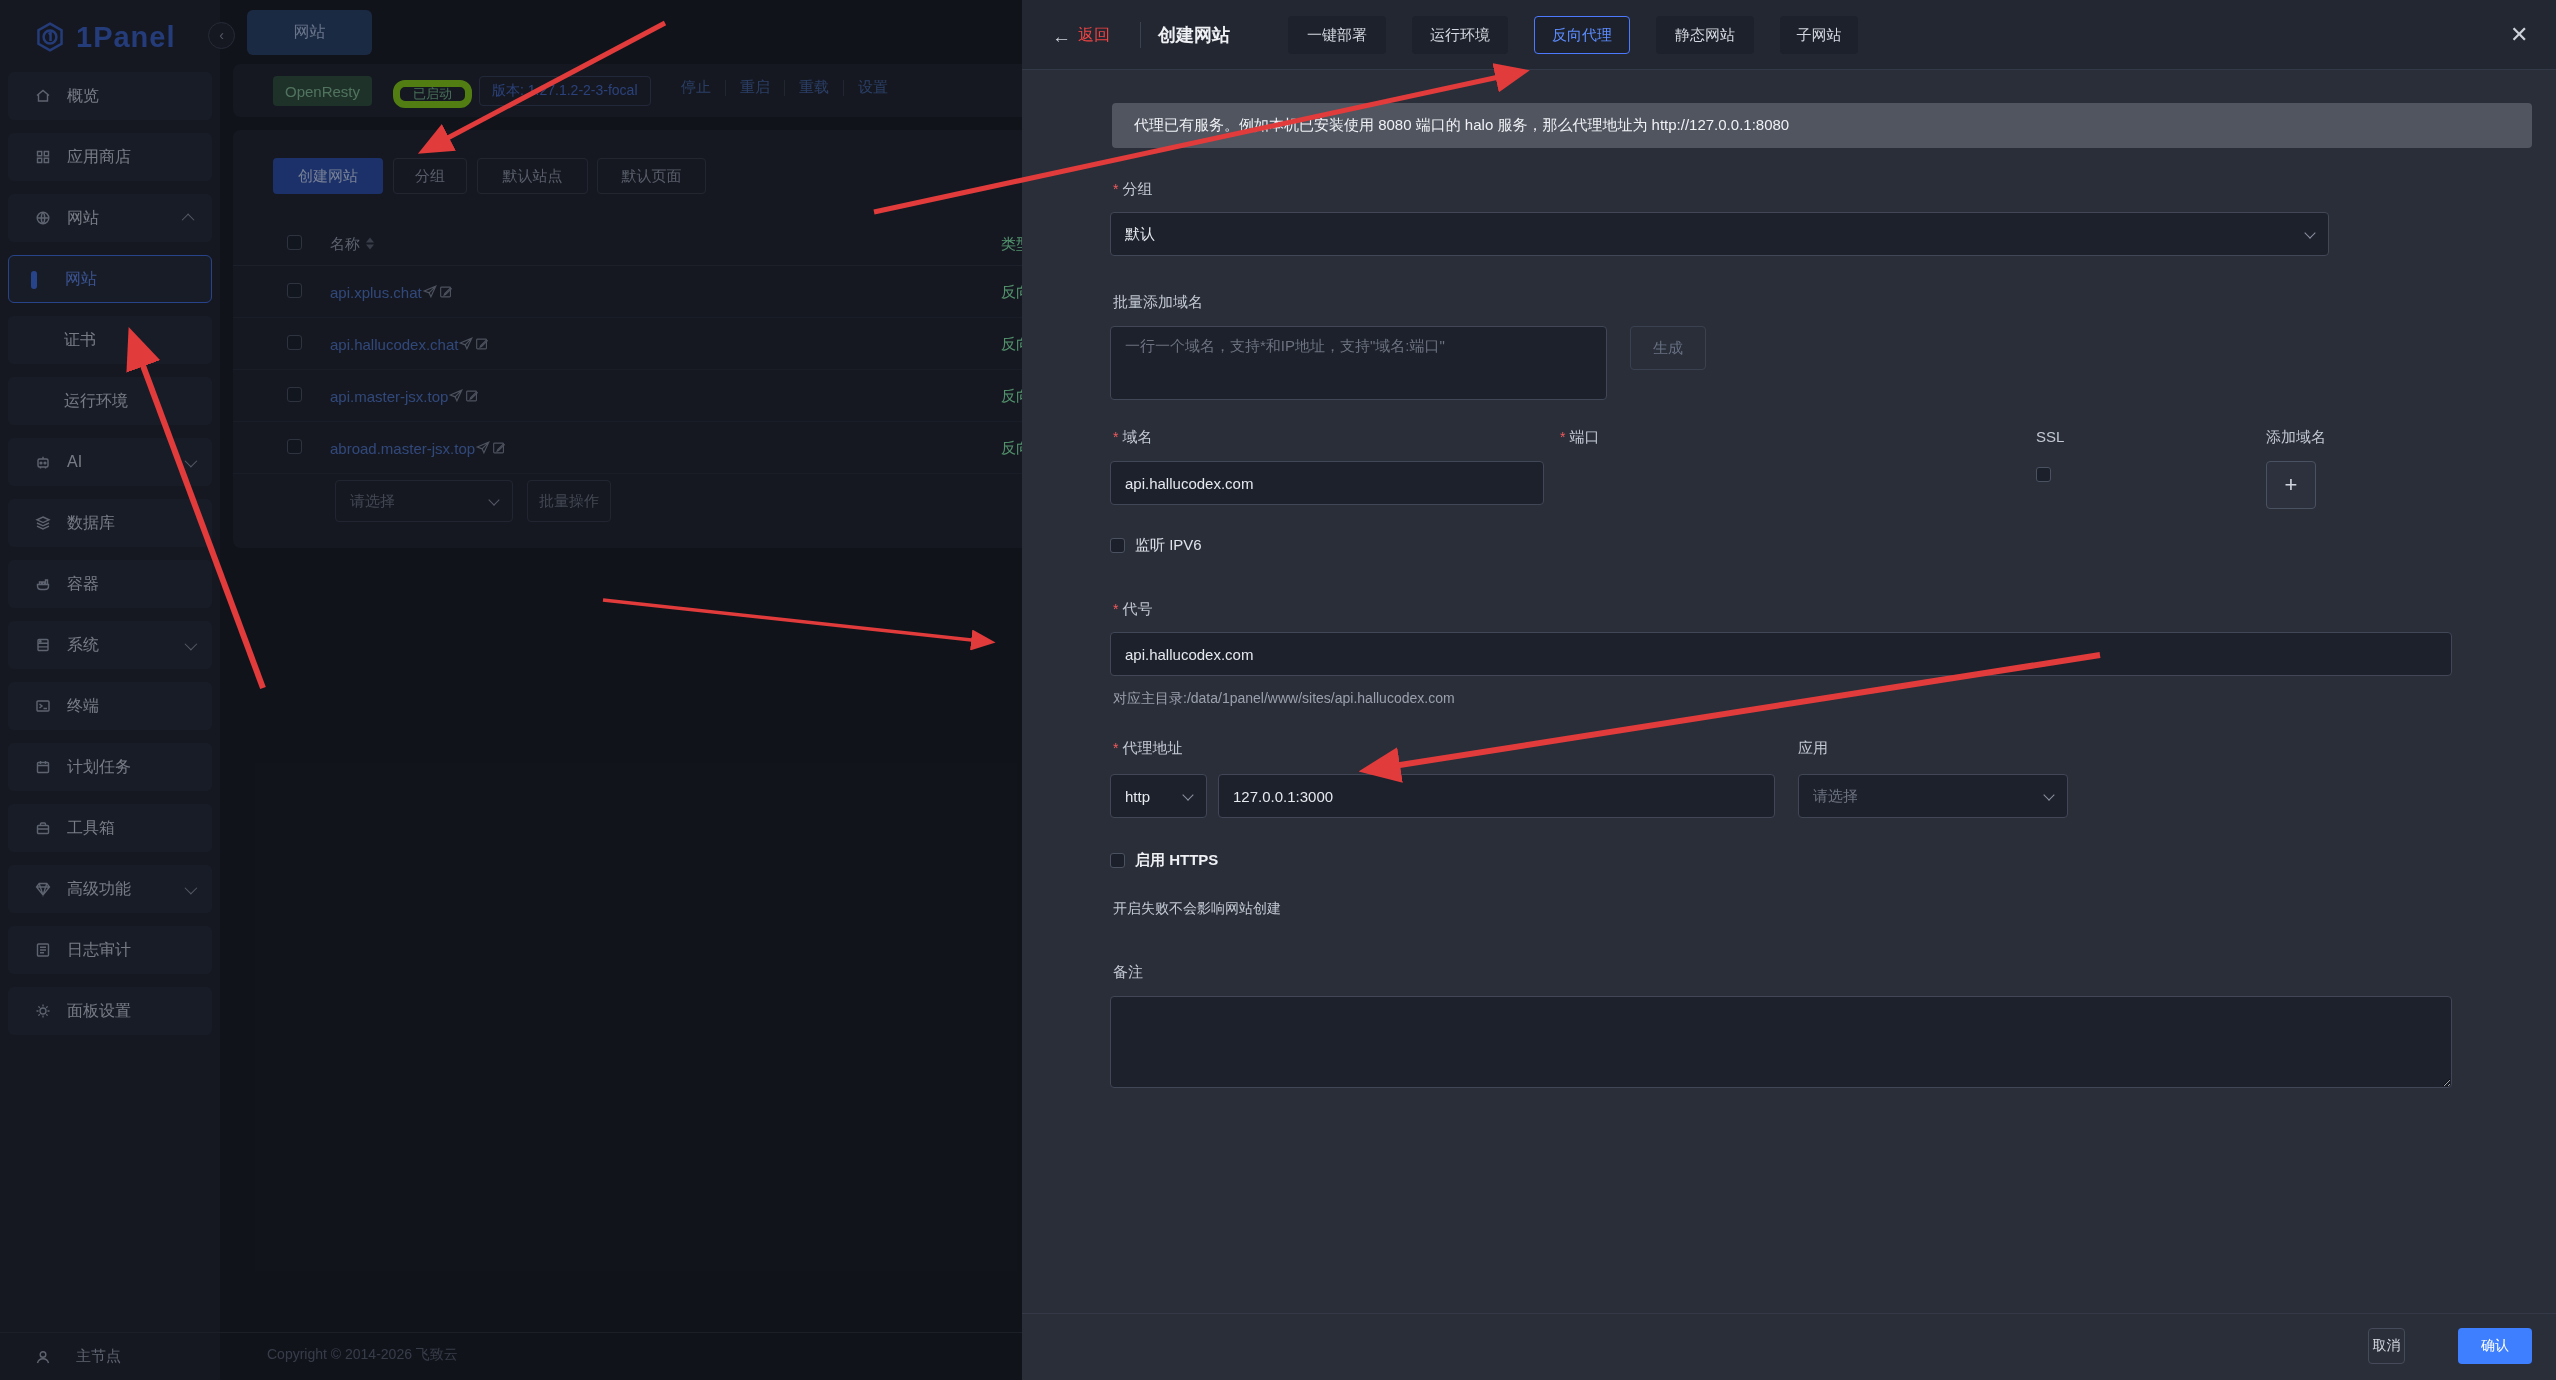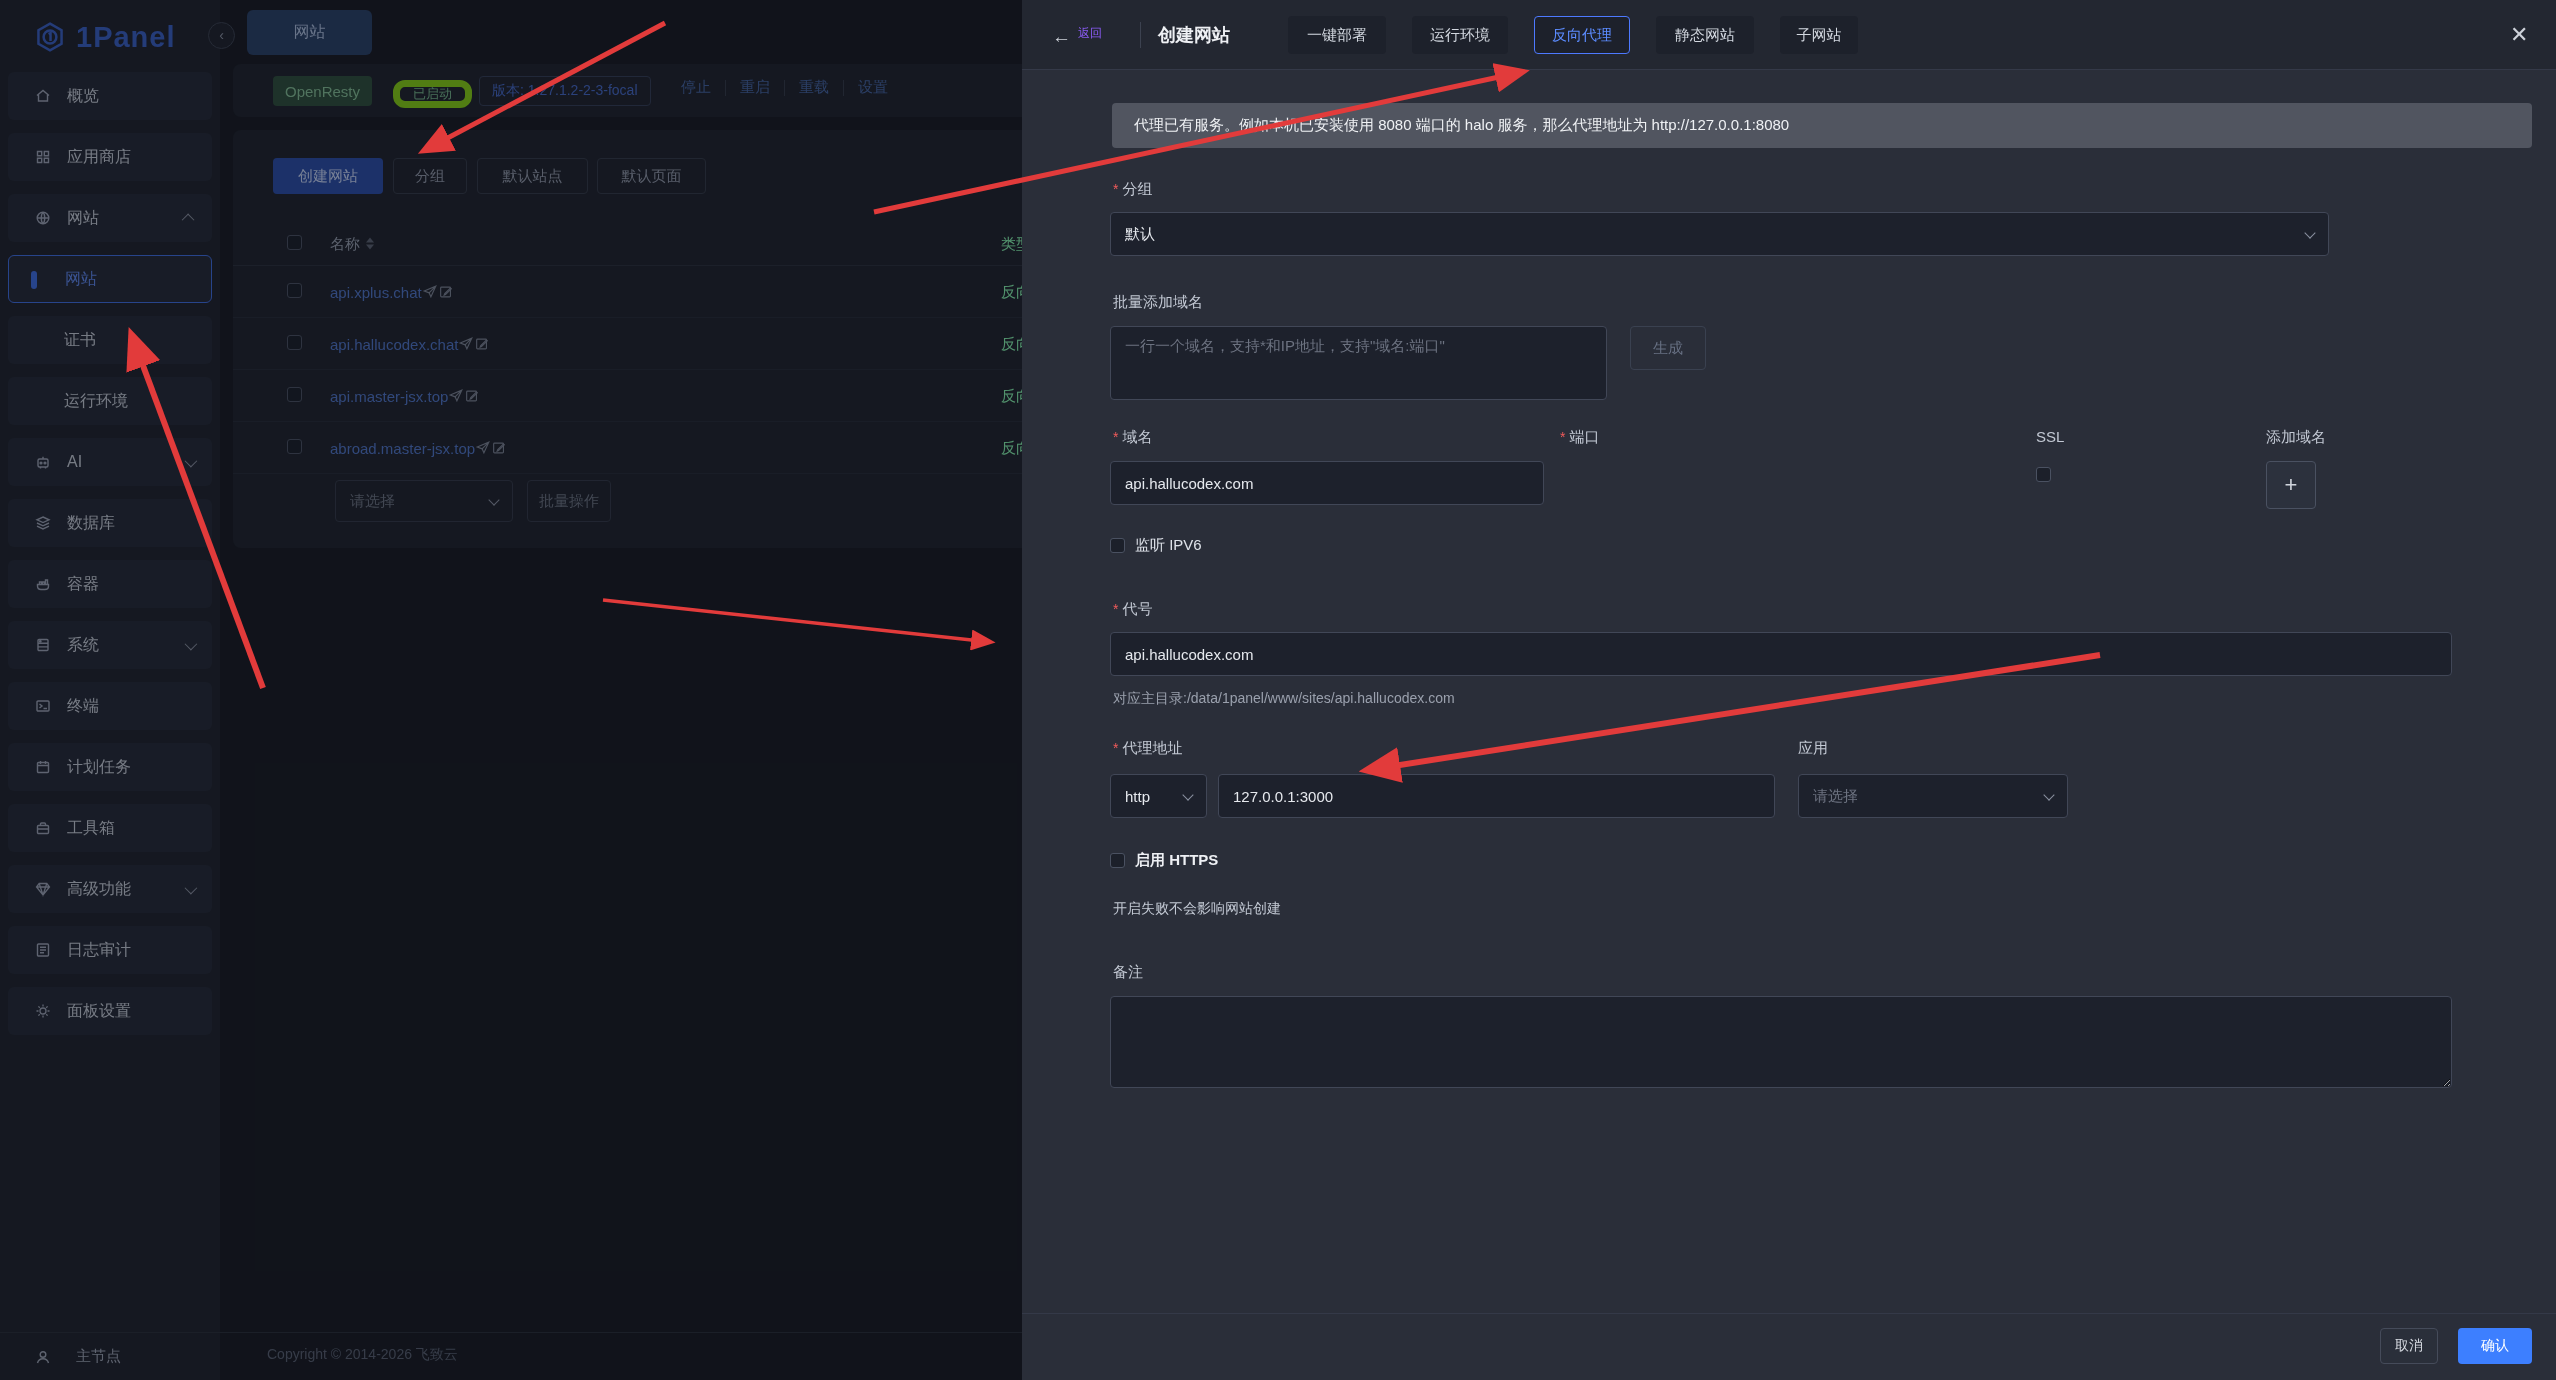--- a/index.html
+++ b/index.html
@@ -63,21 +63,21 @@
   .copyright { position:absolute; left:27px; top:1346px; color:#596070; font-size:14px;margin-left:20px; }
   .main-footer-line { position:absolute; left:220px; top:1332px; width:802px; height:1px; background:#2b303a; z-index:11; }
 
   
   #dim { position:absolute; left:0; top:0; width:1022px; height:1380px; background:rgba(6,8,14,0.40); z-index:45; }
 
   
   #drawer { position:absolute; left:1022px; top:0; width:1534px; height:1380px; background:#2a2e39; z-index:100; }
   .dr-header { position:absolute; left:0; top:0; width:100%; height:70px; background:#232731; border-bottom:1px solid #343948; }
   .back-ic { position:absolute; left:30px; top:26px; color:#cfd3da; font-size:19px; }
-  .back-lbl { position:absolute; left:56px; top:25px; color:#8b5cf6; font-size:12px; }
+  .back-lbl { position:absolute; left:56px; top:25px; color:#ef4444; font-size:16px; }
   .hd-sep { position:absolute; left:118px; top:22px; width:1px; height:26px; background:#3c4250; }
   .dr-title { position:absolute; left:136px; top:23px; color:#eef0f4; font-size:18px; font-weight:bold; }
   .dr-tab { position:absolute; top:16px; height:38px; background:#1d212b; border-radius:4px; color:#d3d8e0; font-size:15px;
     display:flex; align-items:center; justify-content:center; border:1px solid transparent; }
   .dr-tab.active { border:1px solid #4d79ff; color:#5c8cff; }
   .close-ic { position:absolute; left:1488px; top:22px; color:#ced2da; font-size:22px; }
   .banner { position:absolute; left:90px; top:103px; width:1420px; height:45px; background:#515560; border-radius:4px;
     color:#eff1f4; font-size:15px; display:flex; align-items:center; padding-left:22px; }
   .flabel { position:absolute; color:#c3c9d4; font-size:15px; }
   .star { color:#f25b5b; margin-right:4px; font-size:14px; }
@@ -88,22 +88,22 @@
   .schev { width:8px; height:8px; border-right:1.5px solid #8a90a0; border-bottom:1.5px solid #8a90a0; transform:rotate(45deg); margin-top:-3px; }
   .tarea { position:absolute; padding:10px 14px; resize:none; font-family:inherit; }
   .tarea::placeholder, .inp::placeholder { color:#6c7280; }
   .gen-btn { position:absolute; left:608px; top:326px; width:76px; height:44px; border:1px solid #3a4150; border-radius:4px;
     color:#677083; font-size:15px; display:flex; align-items:center; justify-content:center; }
   .plus-btn { position:absolute; left:1244px; top:461px; width:50px; height:48px; background:#2c313d; border:1px solid #4a5161;
     border-radius:4px; color:#d0d4dc; font-size:22px; display:flex; align-items:center; justify-content:center; }
   .chk-row { position:absolute; display:flex; align-items:center; gap:10px; color:#dfe3ea; font-size:15px; }
   .hint { position:absolute; color:#9aa0ad; font-size:14px; }
   .dr-footer { position:absolute; left:0; top:1313px; width:100%; height:67px; border-top:1px solid #343948; }
-  .btn-cancel { position:absolute; left:1346px; top:14px; width:58px; height:36px; background:#2a2f3a; border:1px solid #454b5a;
-    border-radius:4px; color:#d8dce3; font-size:14px; display:flex; align-items:center; justify-content:center;margin-left:12px; }
+  .btn-cancel { position:absolute; left:1346px; top:14px; width:37px; height:36px; background:#2a2f3a; border:1px solid #454b5a;
+    border-radius:4px; color:#d8dce3; font-size:14px; display:flex; align-items:center; justify-content:center; }
   .btn-confirm { position:absolute; left:1436px; top:14px; width:74px; height:36px; background:#3d7fff; border-radius:4px;
     color:#ffffff; font-size:14px; display:flex; align-items:center; justify-content:center; }
 
   #arrows { position:absolute; left:0; top:0; z-index:200; pointer-events:none; }
   svg.icon { display:block; }
 </style>
 </head>
 <body>
 
 <div id="sidebar">

